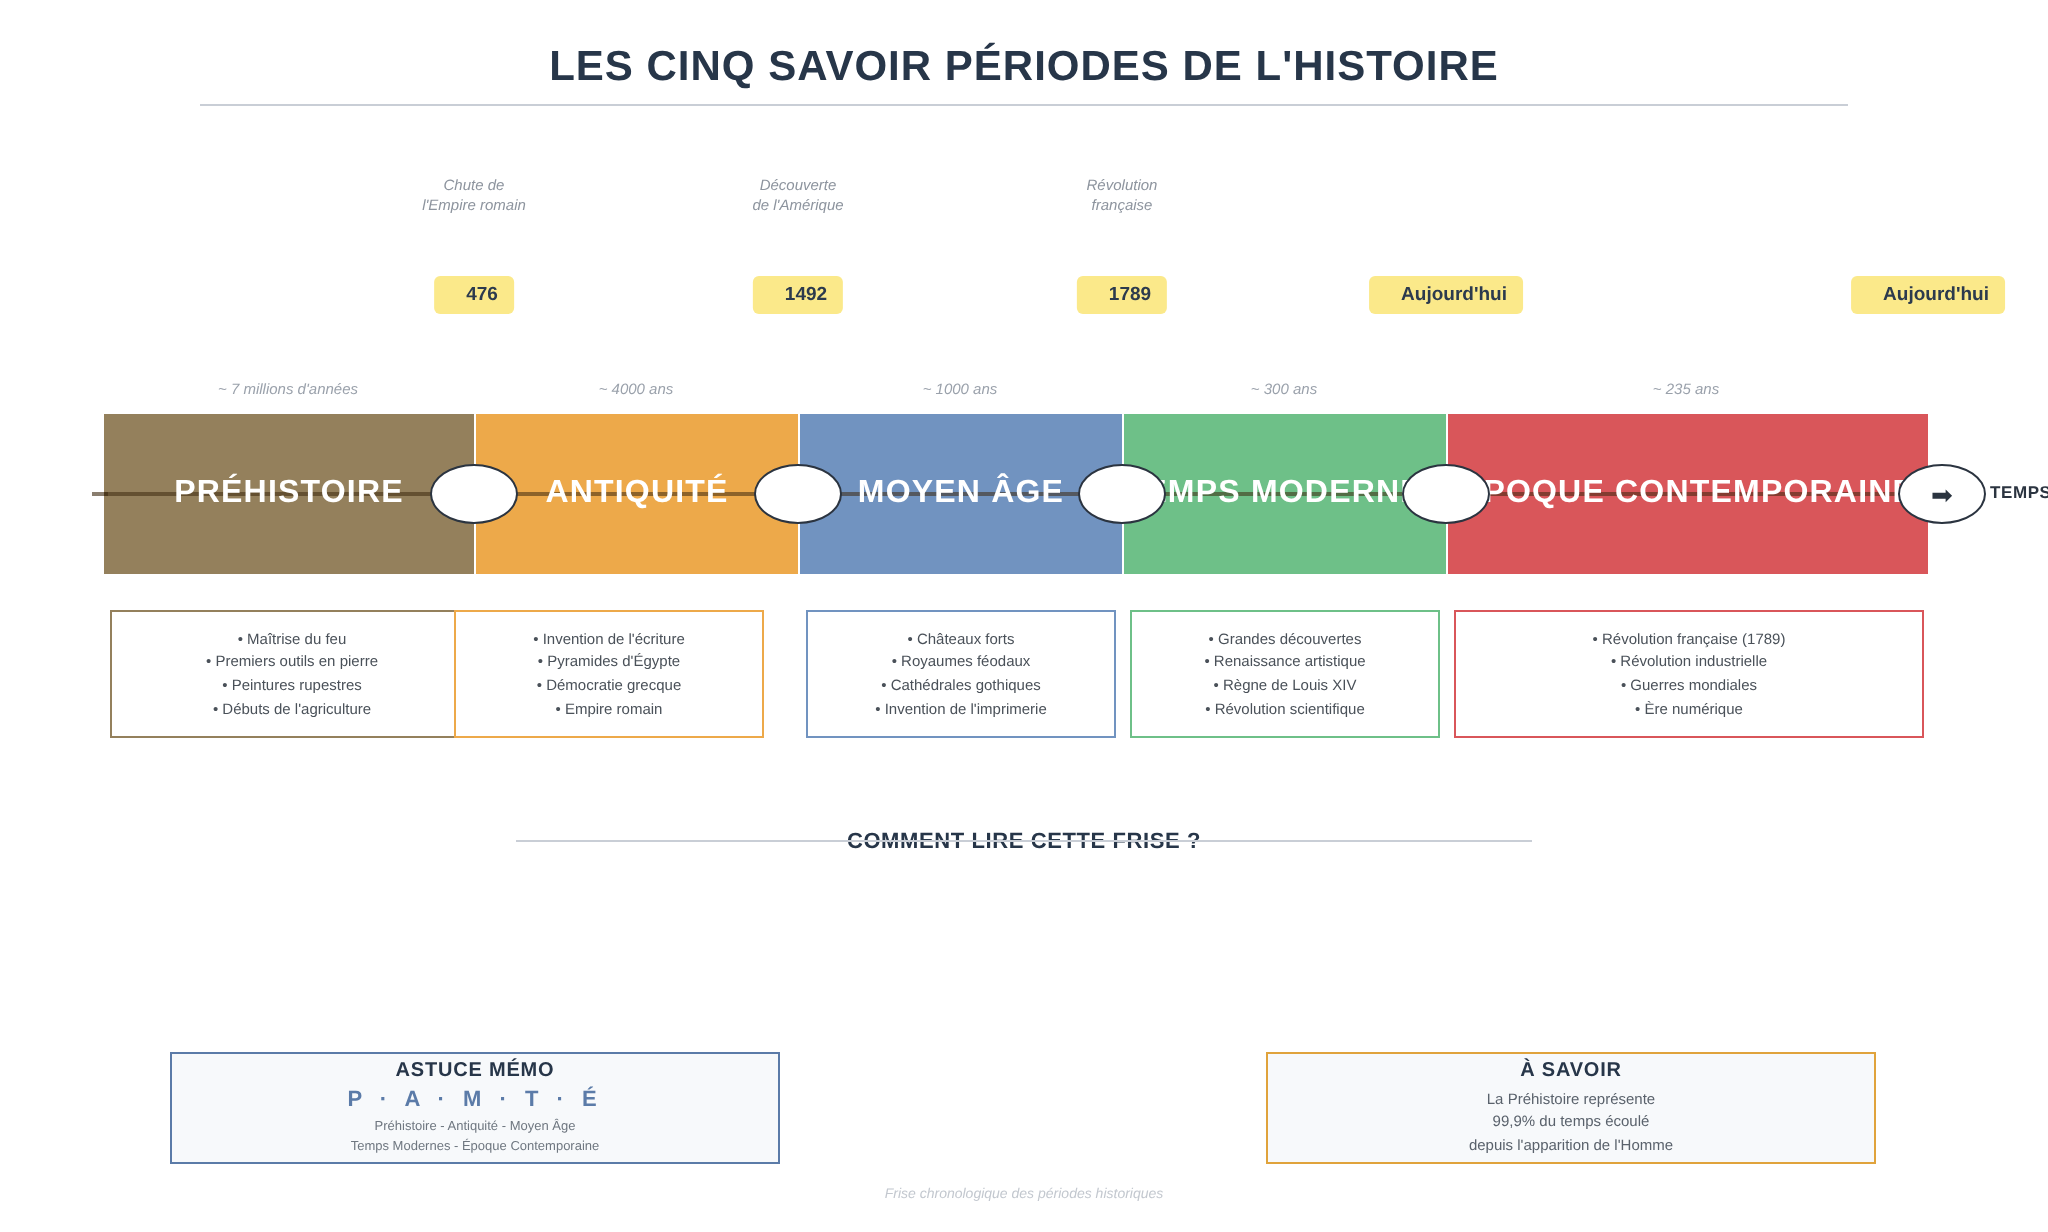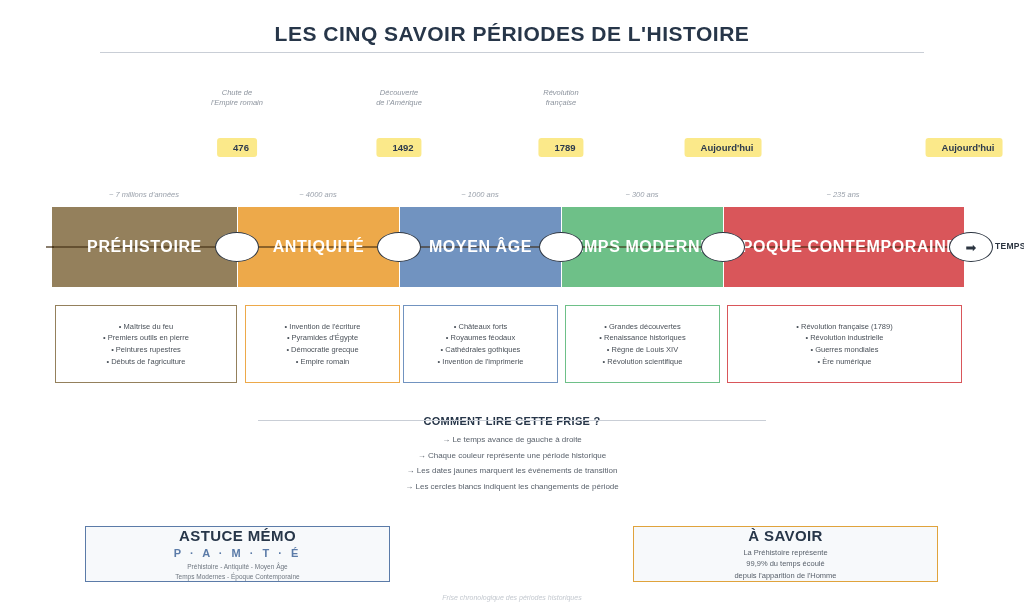--- a/index.html
+++ b/index.html
@@ -75,21 +75,21 @@
     font-size: 8.5px; font-weight: bold; color: #2b3440;
     letter-spacing: .3px; z-index: 4;
   }
   .left-stub {
     position: absolute; top: 39px; left: -6px; width: 8px; height: 2px;
     background: rgba(60,40,15,.6); z-index: 2;
   }
 
   
   .detail-box {
-    position: absolute; top: 305px; height: 78px;
+    position: absolute; top: 305px; height: 64px;
     background: #ffffff; border: 1.3px solid #999;
     display: flex; flex-direction: column;
     align-items: center; justify-content: center;
   }
   .detail-item {
     font-size: 7.5px; color: #4a5159; line-height: 1.55;
     white-space: nowrap;
   }
 
   
@@ -110,21 +110,21 @@
   
   .card {
     position: absolute; top: 526px; height: 56px;
     background: #f7f9fb;
     display: flex; flex-direction: column;
     align-items: center; justify-content: center;
   }
   .card-memo { left: 85px; width: 305px; border: 1.6px solid #5b7ba8; }
   .card-know { left: 633px; width: 305px; border: 1.6px solid #e0a33c; }
   .card-title {
-    font-size: 15px; font-weight: bold; color: #273649;
+    font-size: 10px; font-weight: bold; color: #273649;
     letter-spacing: .4px; margin-bottom: 3px;
   }
   .mnemo {
     font-size: 11px; font-weight: bold; color: #5b7ba8;
     letter-spacing: 3px; margin-bottom: 3px;
   }
   .card-sub { font-size: 6.5px; color: #6f7780; line-height: 1.5; text-align: center; }
   .card-body { font-size: 7.5px; color: #5a626c; line-height: 1.55; text-align: center; }
 
   
@@ -204,54 +204,48 @@
       </div>
   </div>
 
   <div id="details-layer">
       <div class="detail-box" style="left: 55px; width: 182px; border-color: rgb(148, 128, 92);">
         <div class="detail-item">• Maîtrise du feu</div>
         <div class="detail-item">• Premiers outils en pierre</div>
         <div class="detail-item">• Peintures rupestres</div>
         <div class="detail-item">• Débuts de l'agriculture</div>
       </div>
-      <div class="detail-box" style="left: 245px; width: 155px; border-color: rgb(237, 169, 74); text-align: right;">
+      <div class="detail-box" style="left: 227px; width: 155px; border-color: rgb(237, 169, 74); text-align: right;">
         <div class="detail-item">• Invention de l'écriture</div>
         <div class="detail-item">• Pyramides d'Égypte</div>
         <div class="detail-item">• Démocratie grecque</div>
         <div class="detail-item">• Empire romain</div>
       </div>
       <div class="detail-box" style="left: 403px; width: 155px; border-color: rgb(113, 147, 192);">
         <div class="detail-item">• Châteaux forts</div>
         <div class="detail-item">• Royaumes féodaux</div>
         <div class="detail-item">• Cathédrales gothiques</div>
         <div class="detail-item">• Invention de l'imprimerie</div>
       </div>
       <div class="detail-box" style="left: 565px; width: 155px; border-color: rgb(110, 192, 136);">
         <div class="detail-item">• Grandes découvertes</div>
-        <div class="detail-item">• Renaissance historiques</div>
+        <div class="detail-item">• Renaissance artistique</div>
         <div class="detail-item">• Règne de Louis XIV</div>
         <div class="detail-item">• Révolution scientifique</div>
       </div>
       <div class="detail-box" style="left: 727px; width: 235px; border-color: rgb(217, 86, 90);">
         <div class="detail-item">• Révolution française (1789)</div>
         <div class="detail-item">• Révolution industrielle</div>
         <div class="detail-item">• Guerres mondiales</div>
         <div class="detail-item">• Ère numérique</div>
       </div>
     </div>
 
   <div class="howto-title">COMMENT LIRE CETTE FRISE ?</div>
   <div class="howto-rule"></div>
-  <div class="howto-list" id="howto-layer">
-      <div class="howto-item">→  Le temps avance de gauche à droite</div>
-      <div class="howto-item">→  Chaque couleur représente une période historique</div>
-      <div class="howto-item">→  Les dates jaunes marquent les événements de transition</div>
-      <div class="howto-item">→  Les cercles blancs indiquent les changements de période</div>
-    </div>
 
   <div class="card card-memo">
     <div class="card-title">ASTUCE MÉMO</div>
     <div class="mnemo">P · A · M · T · É</div>
     <div class="card-sub">Préhistoire - Antiquité - Moyen Âge</div>
     <div class="card-sub">Temps Modernes - Époque Contemporaine</div>
   </div>
 
   <div class="card card-know">
     <div class="card-title">À SAVOIR</div>

